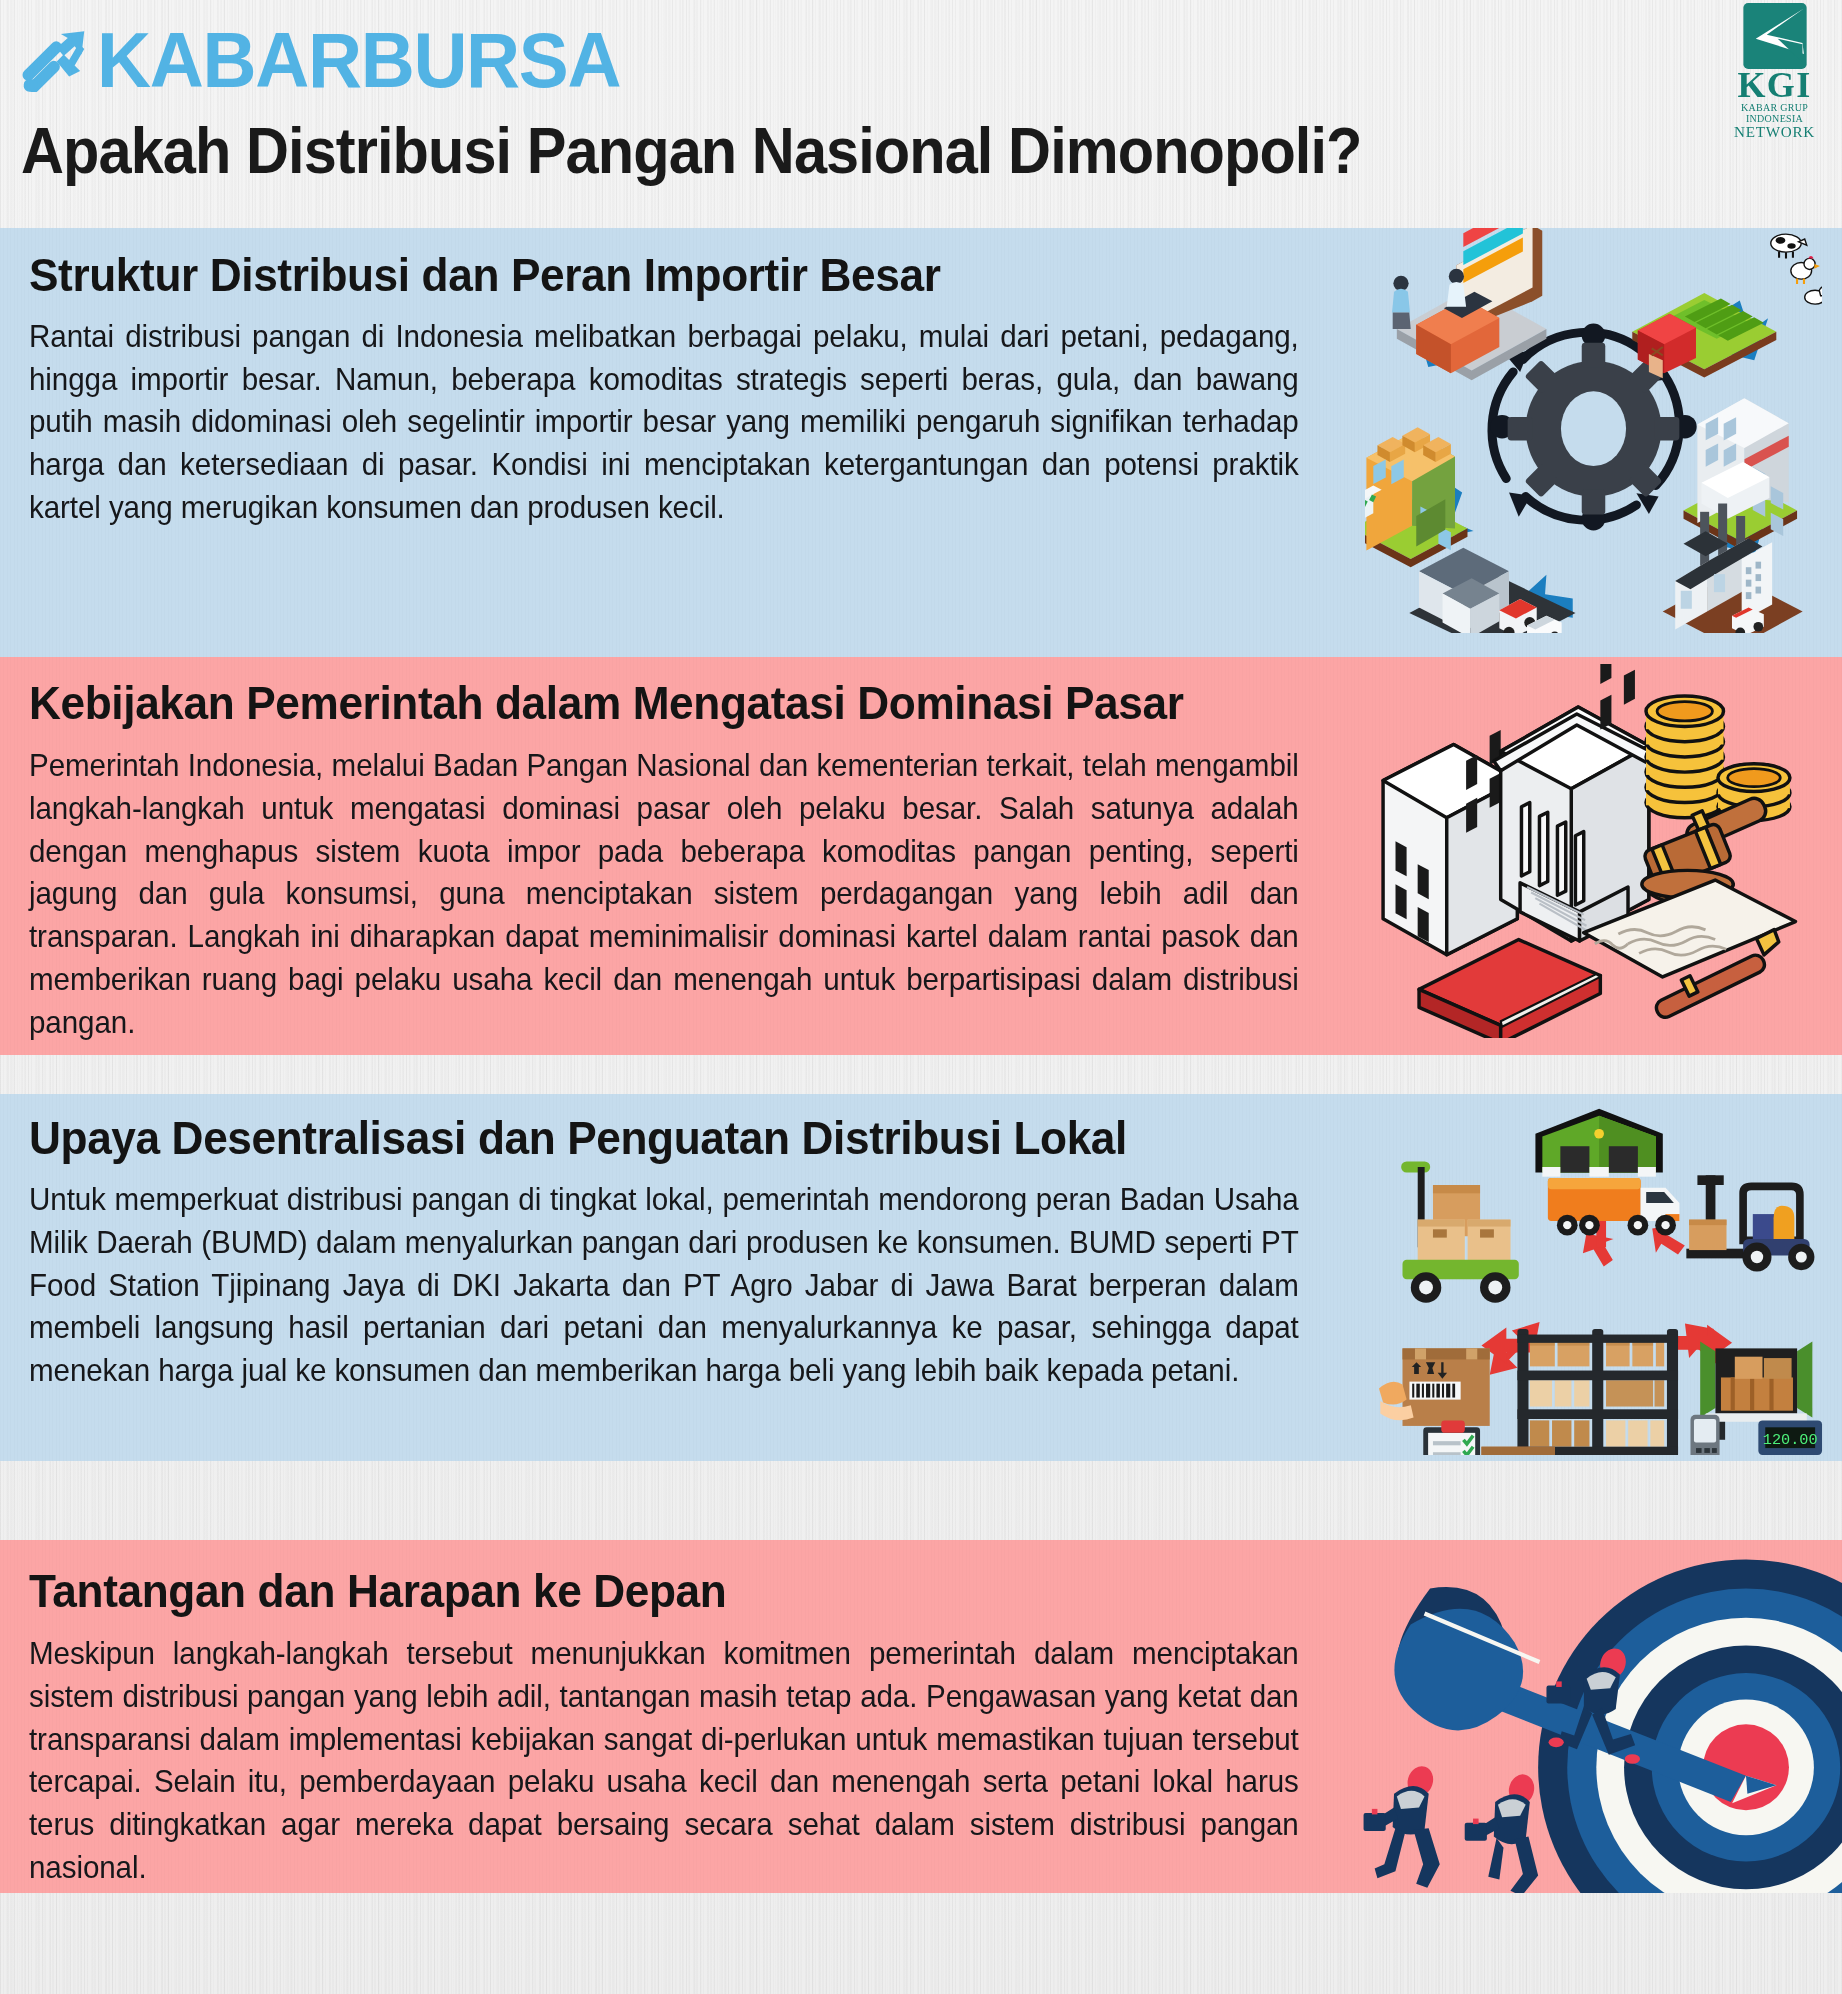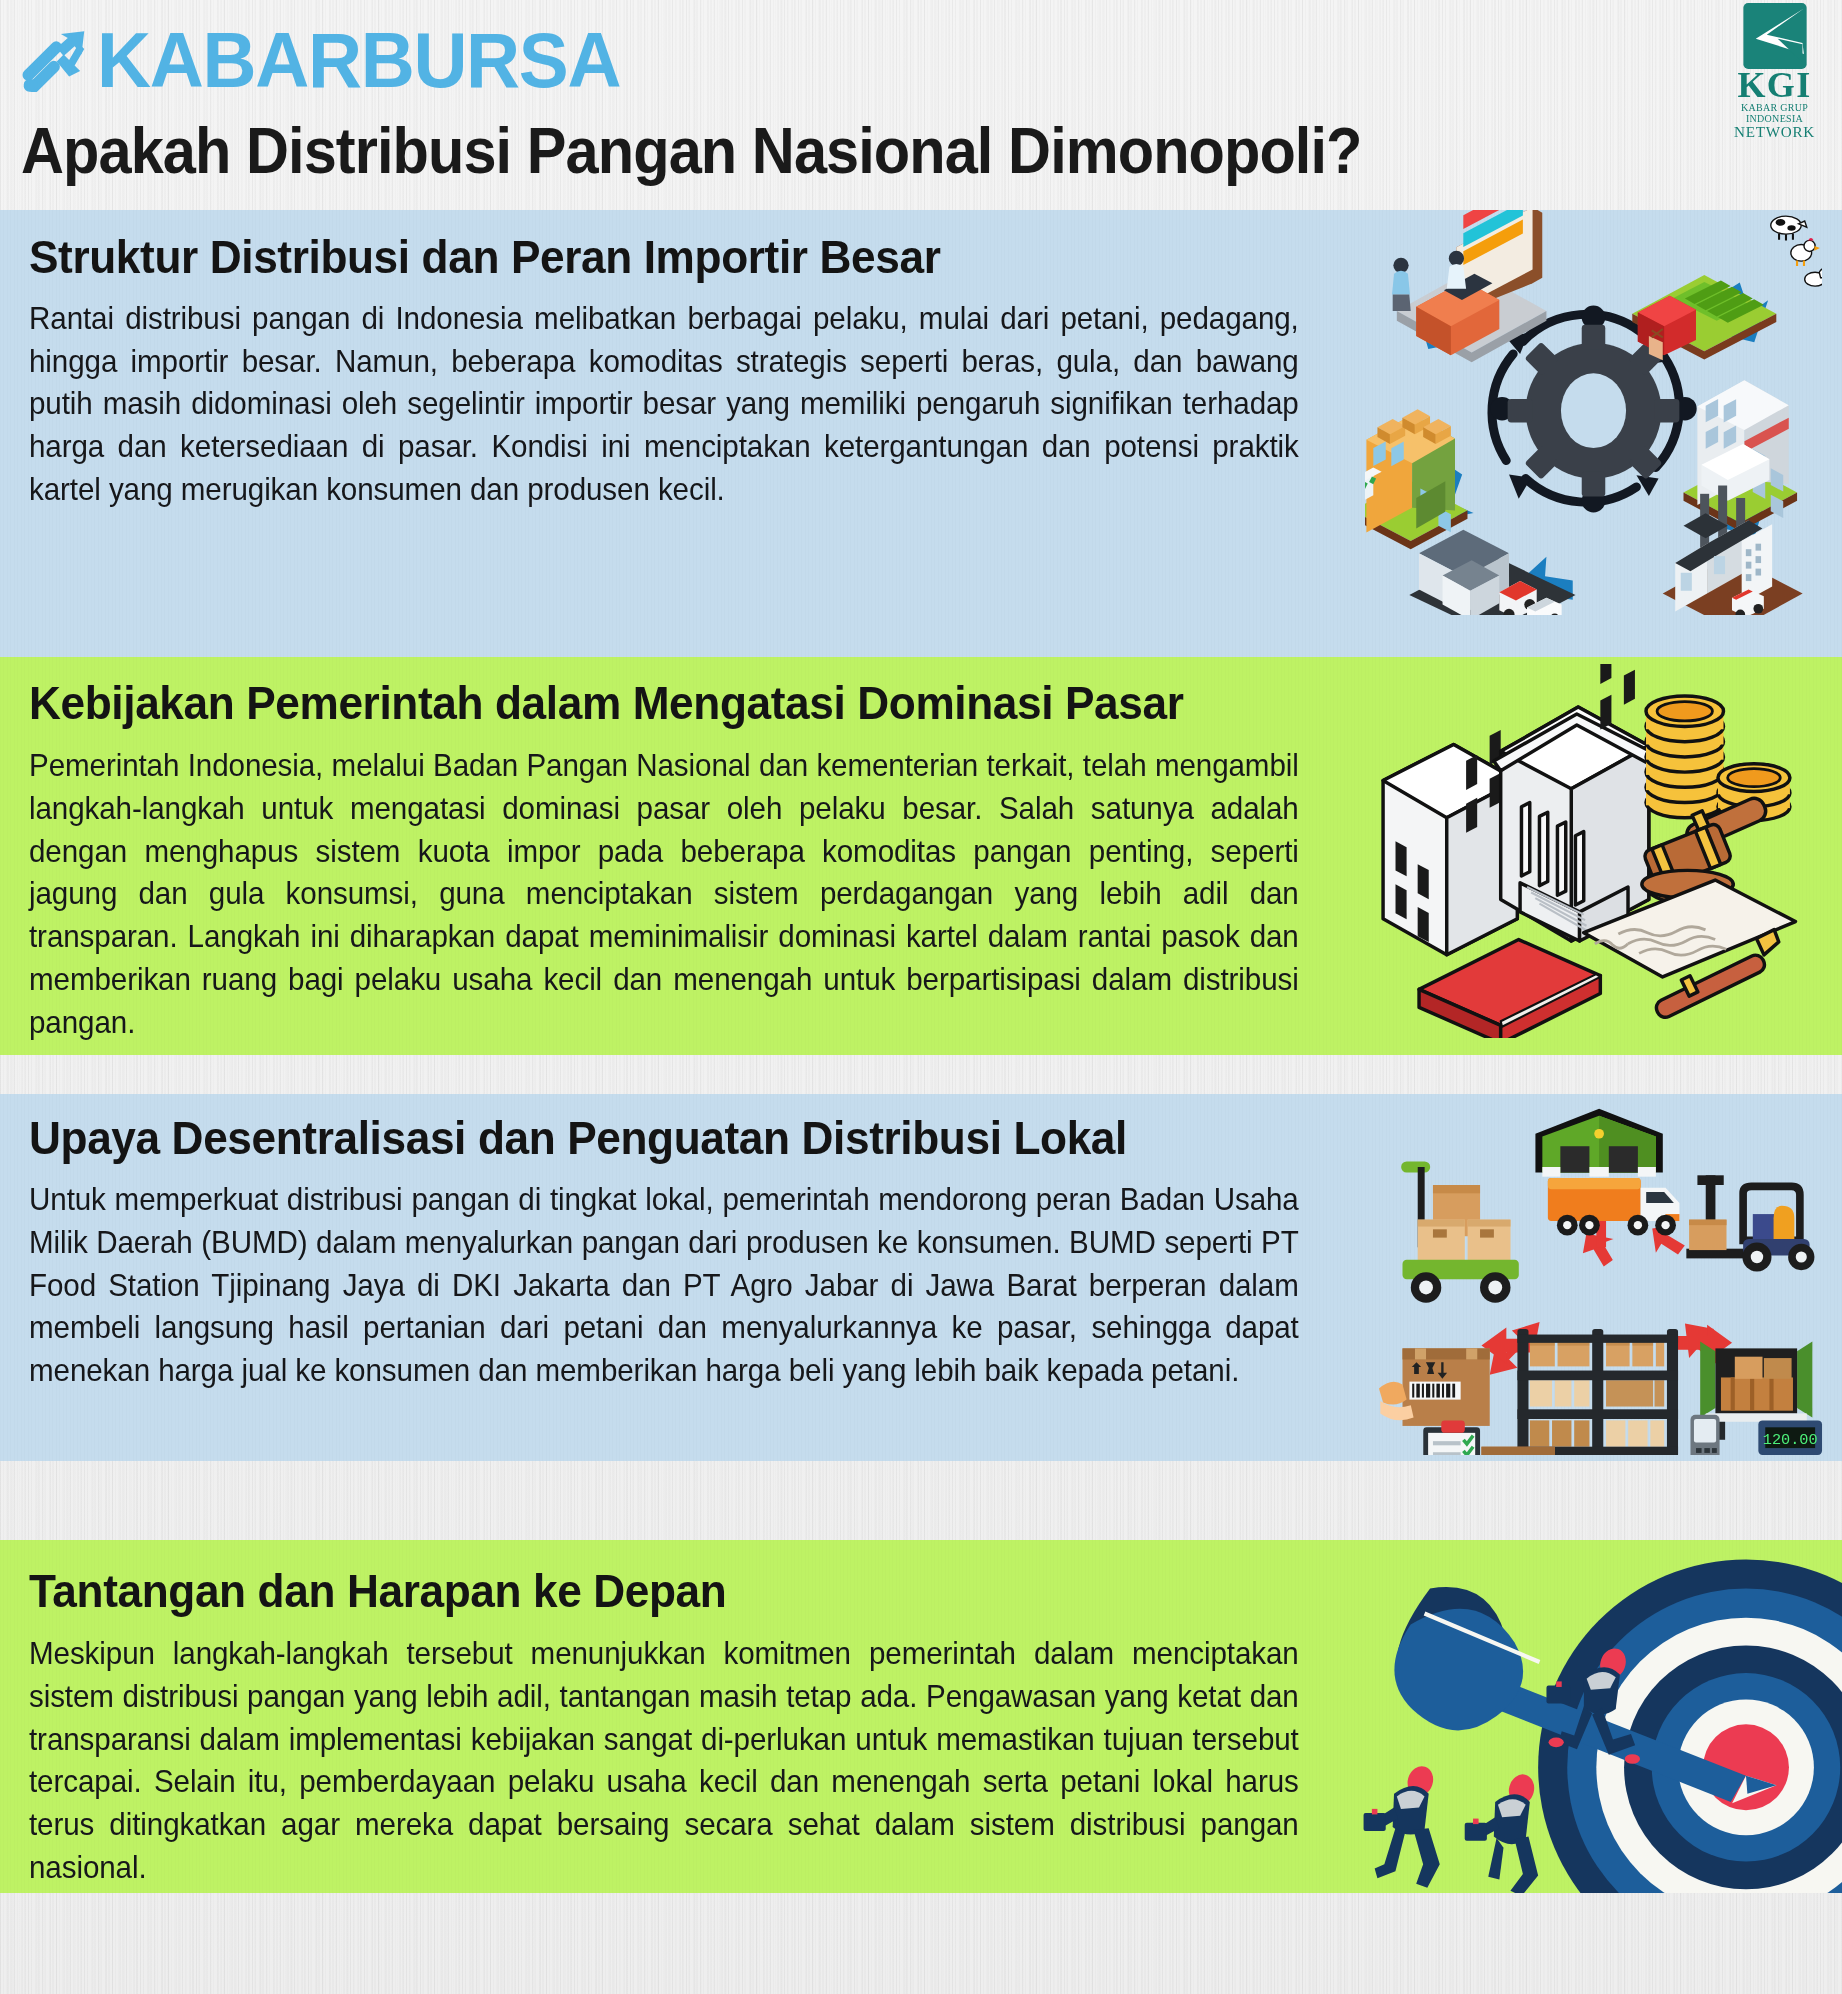--- a/index.html
+++ b/index.html
@@ -46,21 +46,21 @@
   .kgi{ position:absolute; right:26px; top:3px; width:85px; text-align:center; }
   .kgi-badge{ width:64px; height:66px; margin:0 auto; display:block; }
   .kgi-word{ font-family:"Liberation Serif", serif; font-size:36px; font-weight:700; color:#157f73; line-height:.92; letter-spacing:1.4px; }
   .kgi-tag{ font-family:"Liberation Serif", serif; font-size:10px; color:#157f73; letter-spacing:0.3px; line-height:1.1; }
   .kgi-net{ font-family:"Liberation Serif", serif; font-size:15.2px; color:#157f73; letter-spacing:0.7px; line-height:1.05;text-align:center; }
 
   
   .panel{ position:absolute; left:0; width:1843px; overflow:hidden; }
   .panel .tex{ opacity:.5; }
   .p-blue{ background:#c5dced; }
-  .p-yellow{ background:#bef264; }
+  .p-yellow{ background:#fca5a5; }
 
   .panel-body{ position:absolute; left:29px; top:0; width:1275px; }
   .sec-title{
     font-size:47px; font-weight:700; color:#141414; line-height:1.06;
     letter-spacing:-0.4px; white-space:nowrap;
     transform:scaleX(.94); transform-origin:left center;
   }
   .sec-text{
     font-size:30.5px; line-height:1.40; color:#16171a;
     text-align:justify; text-justify:inter-word;
@@ -98,21 +98,21 @@
       <rect x="0" y="0" width="92" height="96" rx="7" fill="#1a8379"></rect>
       <path d="M88 8 L34 46 L86 58 L88 74 L18 52 Z" fill="#ffffff"></path>
       <path d="M86 86 L50 52 L86 60 Z" fill="#1a8379"></path>
     </svg>
     <div class="kgi-word">KGI</div>
     <div class="kgi-tag">KABAR GRUP INDONESIA</div>
     <div class="kgi-net">NETWORK</div>
   </div>
 </div>
 
-<div class="panel p-blue" style="top:210px;height:470px">
+<div class="panel p-blue" style="top:228px;height:470px">
   <div class="tex"></div>
 
   <div class="art" style="right:21px;top:-7px;width:457px;height:412px">
     <svg viewBox="0 0 660 595" width="457" height="412">
 
       <g fill="none" stroke="#121822" stroke-width="13" stroke-linecap="round">
         <path d="M228 200 A130 130 0 0 1 398 186"></path>
         <path d="M432 222 A130 130 0 0 1 420 382"></path>
         <path d="M392 410 A130 130 0 0 1 232 398"></path>
         <path d="M204 372 A130 130 0 0 1 214 218"></path>

